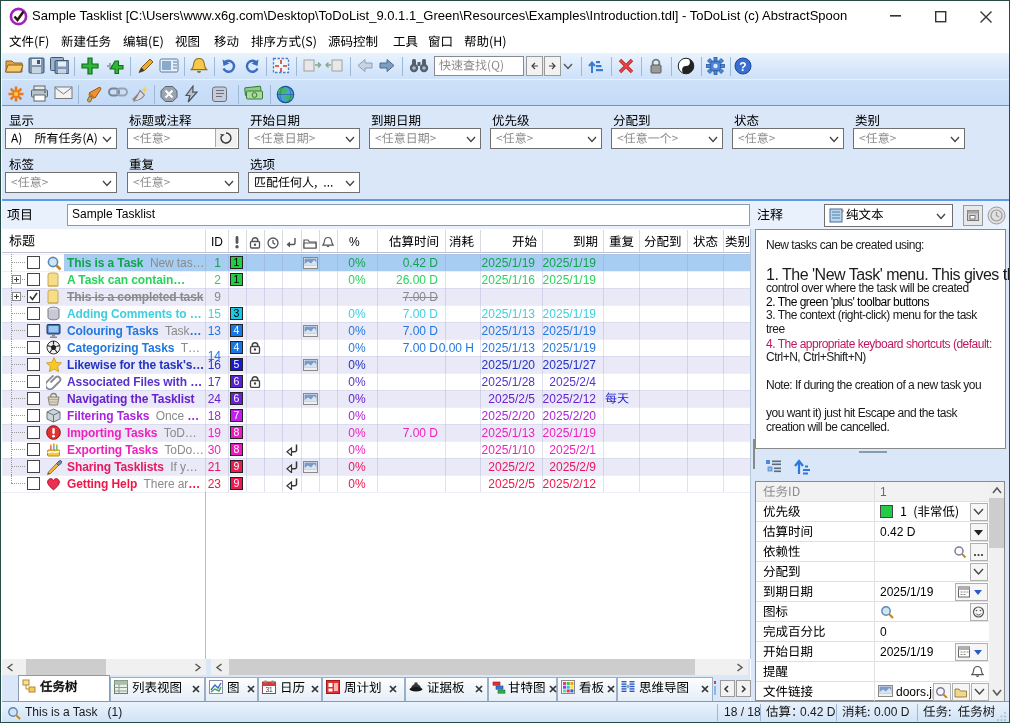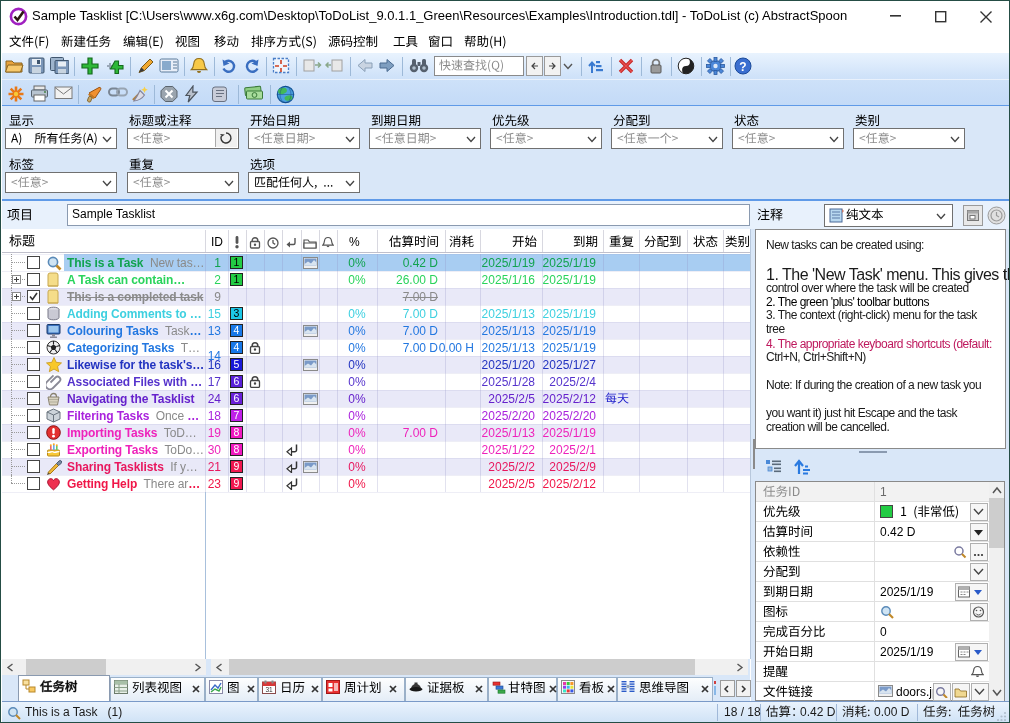--- a/index.html
+++ b/index.html
@@ -947,21 +947,21 @@
     </svg>
 <div style="position:absolute;left:66px;top:442px;width:138px;height:15px;overflow:hidden;text-overflow:ellipsis;white-space:nowrap;font-size:12px;font-weight:700;color:#ee22bb;line-height:15px;letter-spacing:-0.1px;">Exporting Tasks<span style="color:#8a8a8a;font-weight:400">&nbsp;&nbsp;ToDo…</span></div>
 <div style="position:absolute;right:788px;top:442px;font-size:12px;color:#ee22bb;font-weight:400;white-space:nowrap;line-height:15px;text-align:right">30</div>
 <div style="position:absolute;left:229px;top:442px;width:13px;height:13px;background:#f018c0;border:1px solid #222;box-sizing:border-box"></div>
 <div style="position:absolute;left:229px;top:442px;font-size:10.5px;color:#fff;font-weight:400;white-space:nowrap;line-height:13.5px;width:13px;text-align:center;line-height:13px">8</div>
 <svg style="position:absolute;left:284px;top:442px;" width="14" height="13" viewBox="0 0 14 13">
       <path d="M11.5 1.5 v5.5 a1.8 1.8 0 0 1 -1.8 1.8 H4.5" fill="none" stroke="#333" stroke-width="1.5"></path>
       <path d="M6.5 5 L2 8.8 L6.5 12.6z" fill="#fff" stroke="#333" stroke-width="1.2"></path>
     </svg>
 <div style="position:absolute;left:336px;top:442px;font-size:12px;color:#ee22bb;font-weight:400;white-space:nowrap;line-height:15px;width:40px;text-align:center">0%</div>
-<div style="position:absolute;right:474px;top:442px;font-size:12px;color:#ee22bb;font-weight:400;white-space:nowrap;line-height:15px;">2025/1/22</div>
+<div style="position:absolute;right:474px;top:442px;font-size:12px;color:#ee22bb;font-weight:400;white-space:nowrap;line-height:15px;">2025/1/10</div>
 <div style="position:absolute;right:413px;top:442px;font-size:12px;color:#ee22bb;font-weight:400;white-space:nowrap;line-height:15px;">2025/2/1</div>
 <div style="position:absolute;left:10px;top:465px;width:14px;height:1px;border-top:1px dotted #9a9a9a"></div>
 <div style="position:absolute;left:10px;top:457px;width:1px;height:17px;border-left:1px dotted #9a9a9a"></div>
 <div style="position:absolute;left:26px;top:459px;width:13px;height:13px;background:#fff;border:1px solid #444;box-sizing:border-box"></div>
 <svg style="position:absolute;left:45px;top:458px;" width="16" height="16" viewBox="0 0 16 16">
       <path d="M2 13.5 L10.5 4.5 L12.5 6.5 L4 15z" fill="#f0b838" stroke="#a87818"></path>
       <path d="M10.5 4.5 L13 2 a1.6 1.6 0 0 1 2.3 2.3 L12.5 6.5z" fill="#7a8aa0" stroke="#4a5a70"></path>
       <path d="M2 13.5 L4 15 L1 16z" fill="#5a4a28"></path>
     </svg>
 <div style="position:absolute;left:66px;top:459px;width:138px;height:15px;overflow:hidden;text-overflow:ellipsis;white-space:nowrap;font-size:12px;font-weight:700;color:#e8175e;line-height:15px;letter-spacing:-0.1px;">Sharing Tasklists<span style="color:#8a8a8a;font-weight:400">&nbsp;&nbsp;If y…</span></div>

